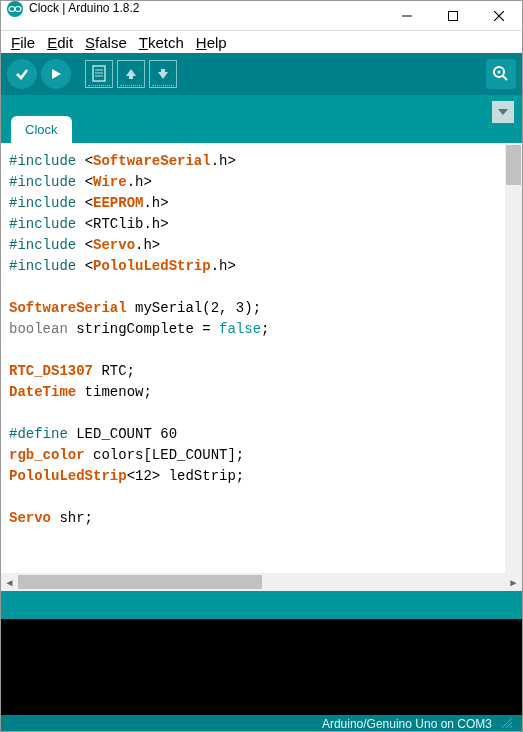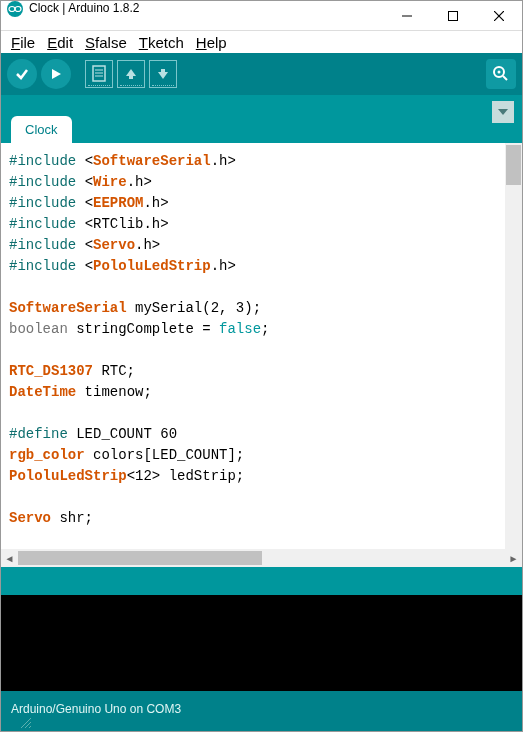--- a/index.html
+++ b/index.html
@@ -155,29 +155,28 @@
 }
 .statusbar {
   height: 28px;
   background: #00979d;
 }
 .console {
   height: 96px;
   background: #000;
 }
 .footer {
-  height: 40px;
+  height: 16px;
   background: #00818a;
   color: #dff5f4;
   display: flex;
-  align-items: flex-start;
+  align-items: flex-end;
   justify-content: flex-end;
   padding: 0 10px;
   font-size: 12px;
-  flex-direction: column;
 }
 .footer-resize {
   margin-left: 8px;
 }
 
 .kw { color: #0d6e6e; } 
 .lib { color: #d35400; font-weight: bold; } 
 .hdr { color: #000; }
 .bool { color: #737373; }
 .true { color: #00979d; }

